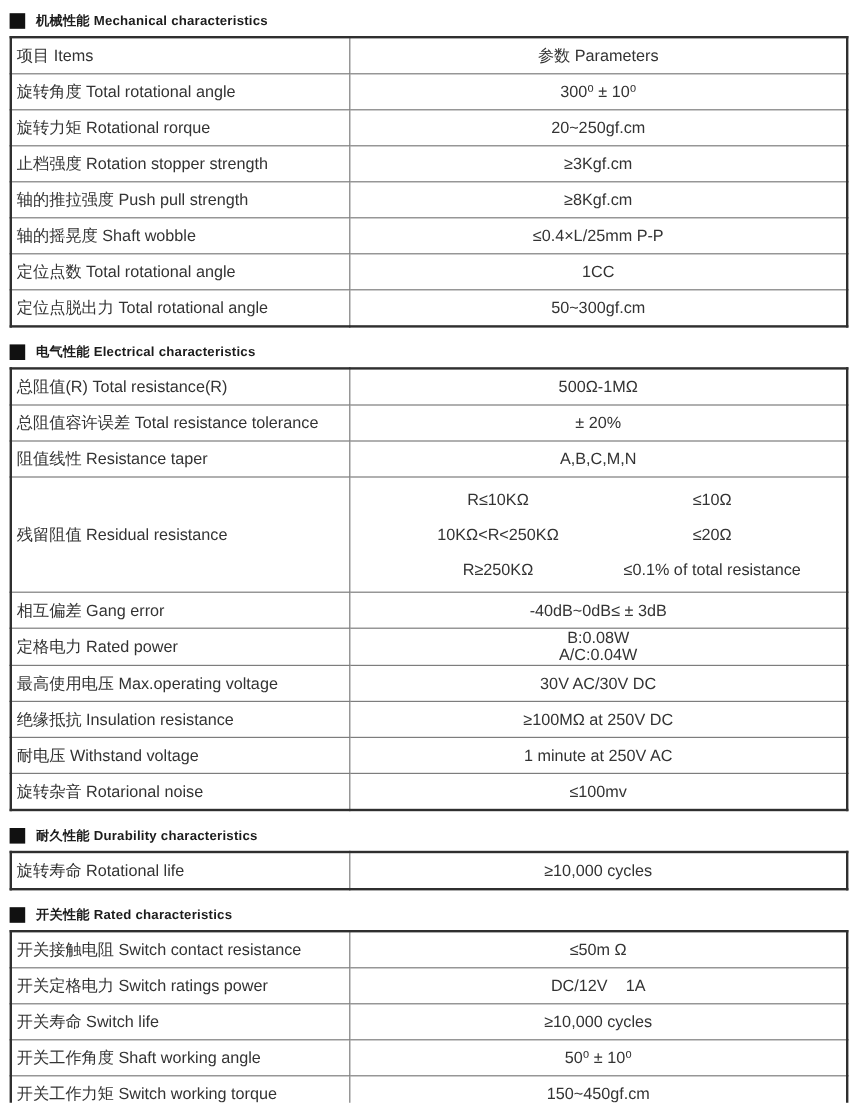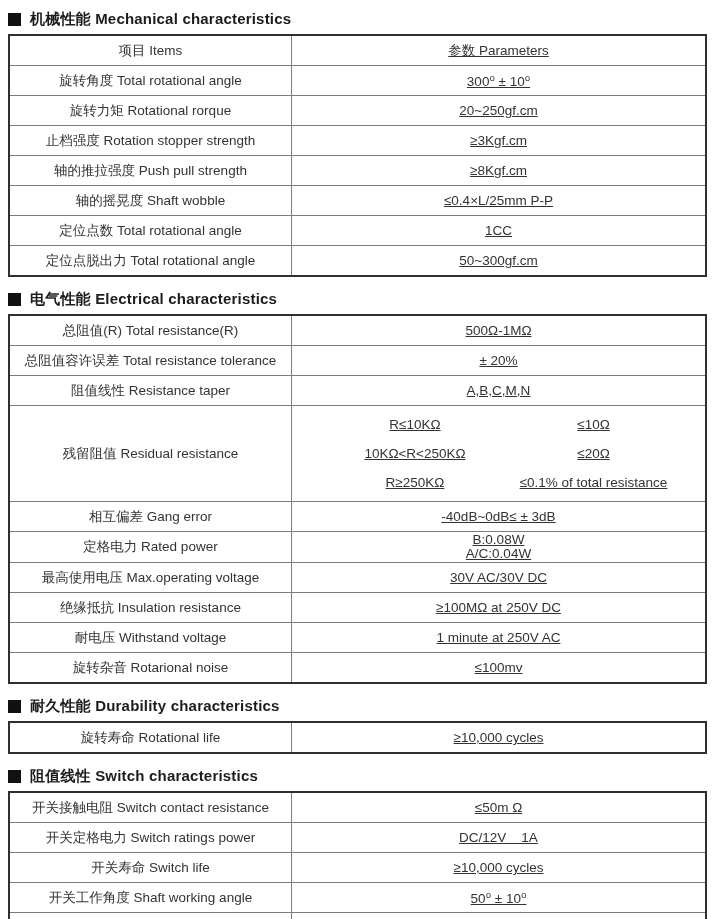--- a/index.html
+++ b/index.html
@@ -6,21 +6,21 @@
   body{
     width:715px;height:919px;
     font-family:"Liberation Sans","DejaVu Sans",sans-serif;
     color:#333333;
     -webkit-font-smoothing:antialiased;
   }
   .page{padding:6px 8px 0 8px;}
   .section{margin-bottom:0;}
   .section-header{
     display:flex;align-items:center;gap:9px;
-    font-size:15px;font-weight:bold;color:#1c1c1c;
+    font-size:11px;font-weight:bold;color:#1c1c1c;
     margin:13px 0 5px 0;
     letter-spacing:0.2px;
   }
   .section:first-child .section-header{margin-top:4px;}
   .bullet{
     display:inline-block;width:13px;height:13px;
     background:#111111;flex:0 0 auto;
   }
   table.spec{
     width:699px;
@@ -30,29 +30,28 @@
     font-size:13.5px;
   }
   table.spec td{
     border:1px solid #7d7d7d;
     height:27px;
     padding:1px 4px;
     vertical-align:middle;
   }
   td.label{
     width:273px;
-    text-align:center;
+    text-align:left;
     padding-left:10px;
     white-space:nowrap;
     overflow:hidden;
   }
   td.value{
     text-align:center;
     white-space:pre-wrap;
-    text-decoration:underline;
   }
   td.value.multi{padding:4px 0;}
   .subrow{
     display:flex;align-items:center;height:29px;
   }
   .subrow .cond{
     width:190px;padding-left:56px;text-align:center;box-sizing:border-box;
     flex:0 0 auto;white-space:nowrap;
   }
   .subrow .val{flex:1;white-space:nowrap;}
@@ -165,21 +164,21 @@
             <tr>
               <td class="label">旋转寿命 Rotational life</td>
               <td class="value">≥10,000 cycles</td>
             </tr>
           </tbody>
         </table>
       </div>
       <div class="section">
         <div class="section-header">
           <span class="bullet"></span>
-          <span class="section-title">阻值线性 Switch characteristics</span>
+          <span class="section-title">开关性能 Rated characteristics</span>
         </div>
         <table class="spec">
           <tbody>
             <tr>
               <td class="label">开关接触电阻 Switch contact resistance</td>
               <td class="value">≤50m Ω</td>
             </tr>
             <tr>
               <td class="label">开关定格电力 Switch ratings power</td>
               <td class="value">DC/12V    1A</td>

